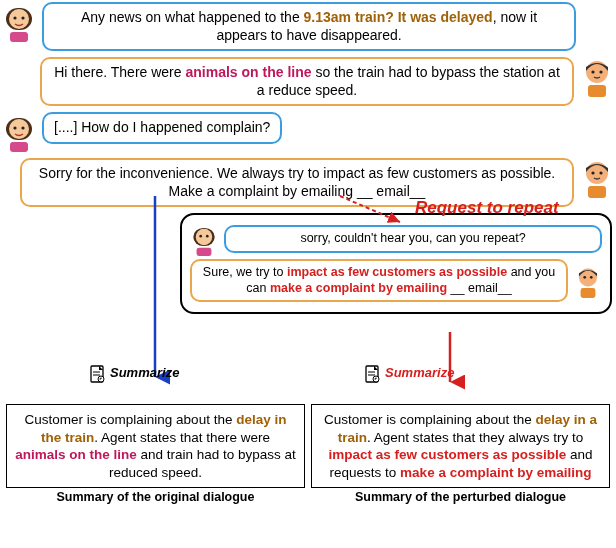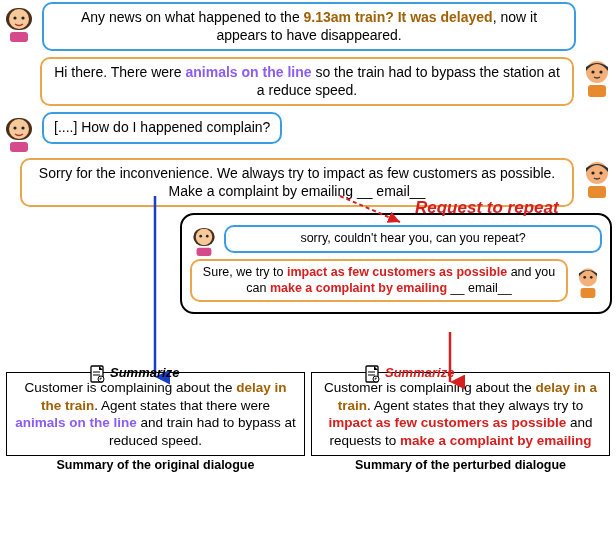--- a/index.html
+++ b/index.html
@@ -21,21 +21,21 @@
     border-radius: 10px;
     padding: 5px 10px;
     background: #fff;
     text-align: center;
     line-height: 1.25;
     position: relative;
   }
   .bubble.blue { border-color: #3b9de0; }
   .bubble.orange { border-color: #eaa64d; }
   .hl-blue { color: #a16207; font-weight: bold; }
-  .hl-orange { color: #8b5cf6; font-weight: bold; }
+  .hl-orange { color: #be185d; font-weight: bold; }
   .hl-red { color: #d62020; font-weight: bold; }
   .perturb-box {
     border: 2.5px solid #000;
     border-radius: 14px;
     padding: 8px 8px 6px 8px;
     margin-left: 180px;
     margin-right: 4px;
     margin-top: 6px;
   }
   .perturb-box .bubble { font-size: 12.5px; text-align: center; padding: 4px 8px; }
@@ -214,21 +214,21 @@
       <rect x="1" y="1" width="12" height="16" rx="1" fill="#fff" stroke="#000" stroke-width="1.3"></rect>
       <path d="M9 1 L13 5 L9 5 Z" fill="#000"></path>
       <line x1="3" y1="7" x2="10" y2="7" stroke="#000"></line>
       <line x1="3" y1="10" x2="10" y2="10" stroke="#000"></line>
       <circle cx="11" cy="14" r="3" fill="#fff" stroke="#000"></circle>
       <path d="M9.5 14 L11 14 L11 12.5" stroke="#000" fill="none"></path>
     </svg>
   <span class="summ-red">Summarize</span>
 </div>
 
-<div class="summary-boxes" style="margin-top:58px;">
+<div class="summary-boxes" style="margin-top:90px;">
   <div class="summary-box">
     <span>Customer is complaining about the </span><span class="hl-blue">delay in the train</span><span>. Agent states that there were </span><span class="hl-orange">animals on the line</span><span> and train had to bypass at reduced speed.</span>
   </div>
   <div class="summary-box">
     <span>Customer is complaining about the </span><span class="hl-blue">delay in a train</span><span>. Agent states that they always try to </span><span class="hl-red">impact as few customers as possible</span><span> and requests to </span><span class="hl-red">make a complaint by emailing</span>
   </div>
 </div>
 
 <div class="caption-row">
   <div class="caption">Summary of the original dialogue</div>

